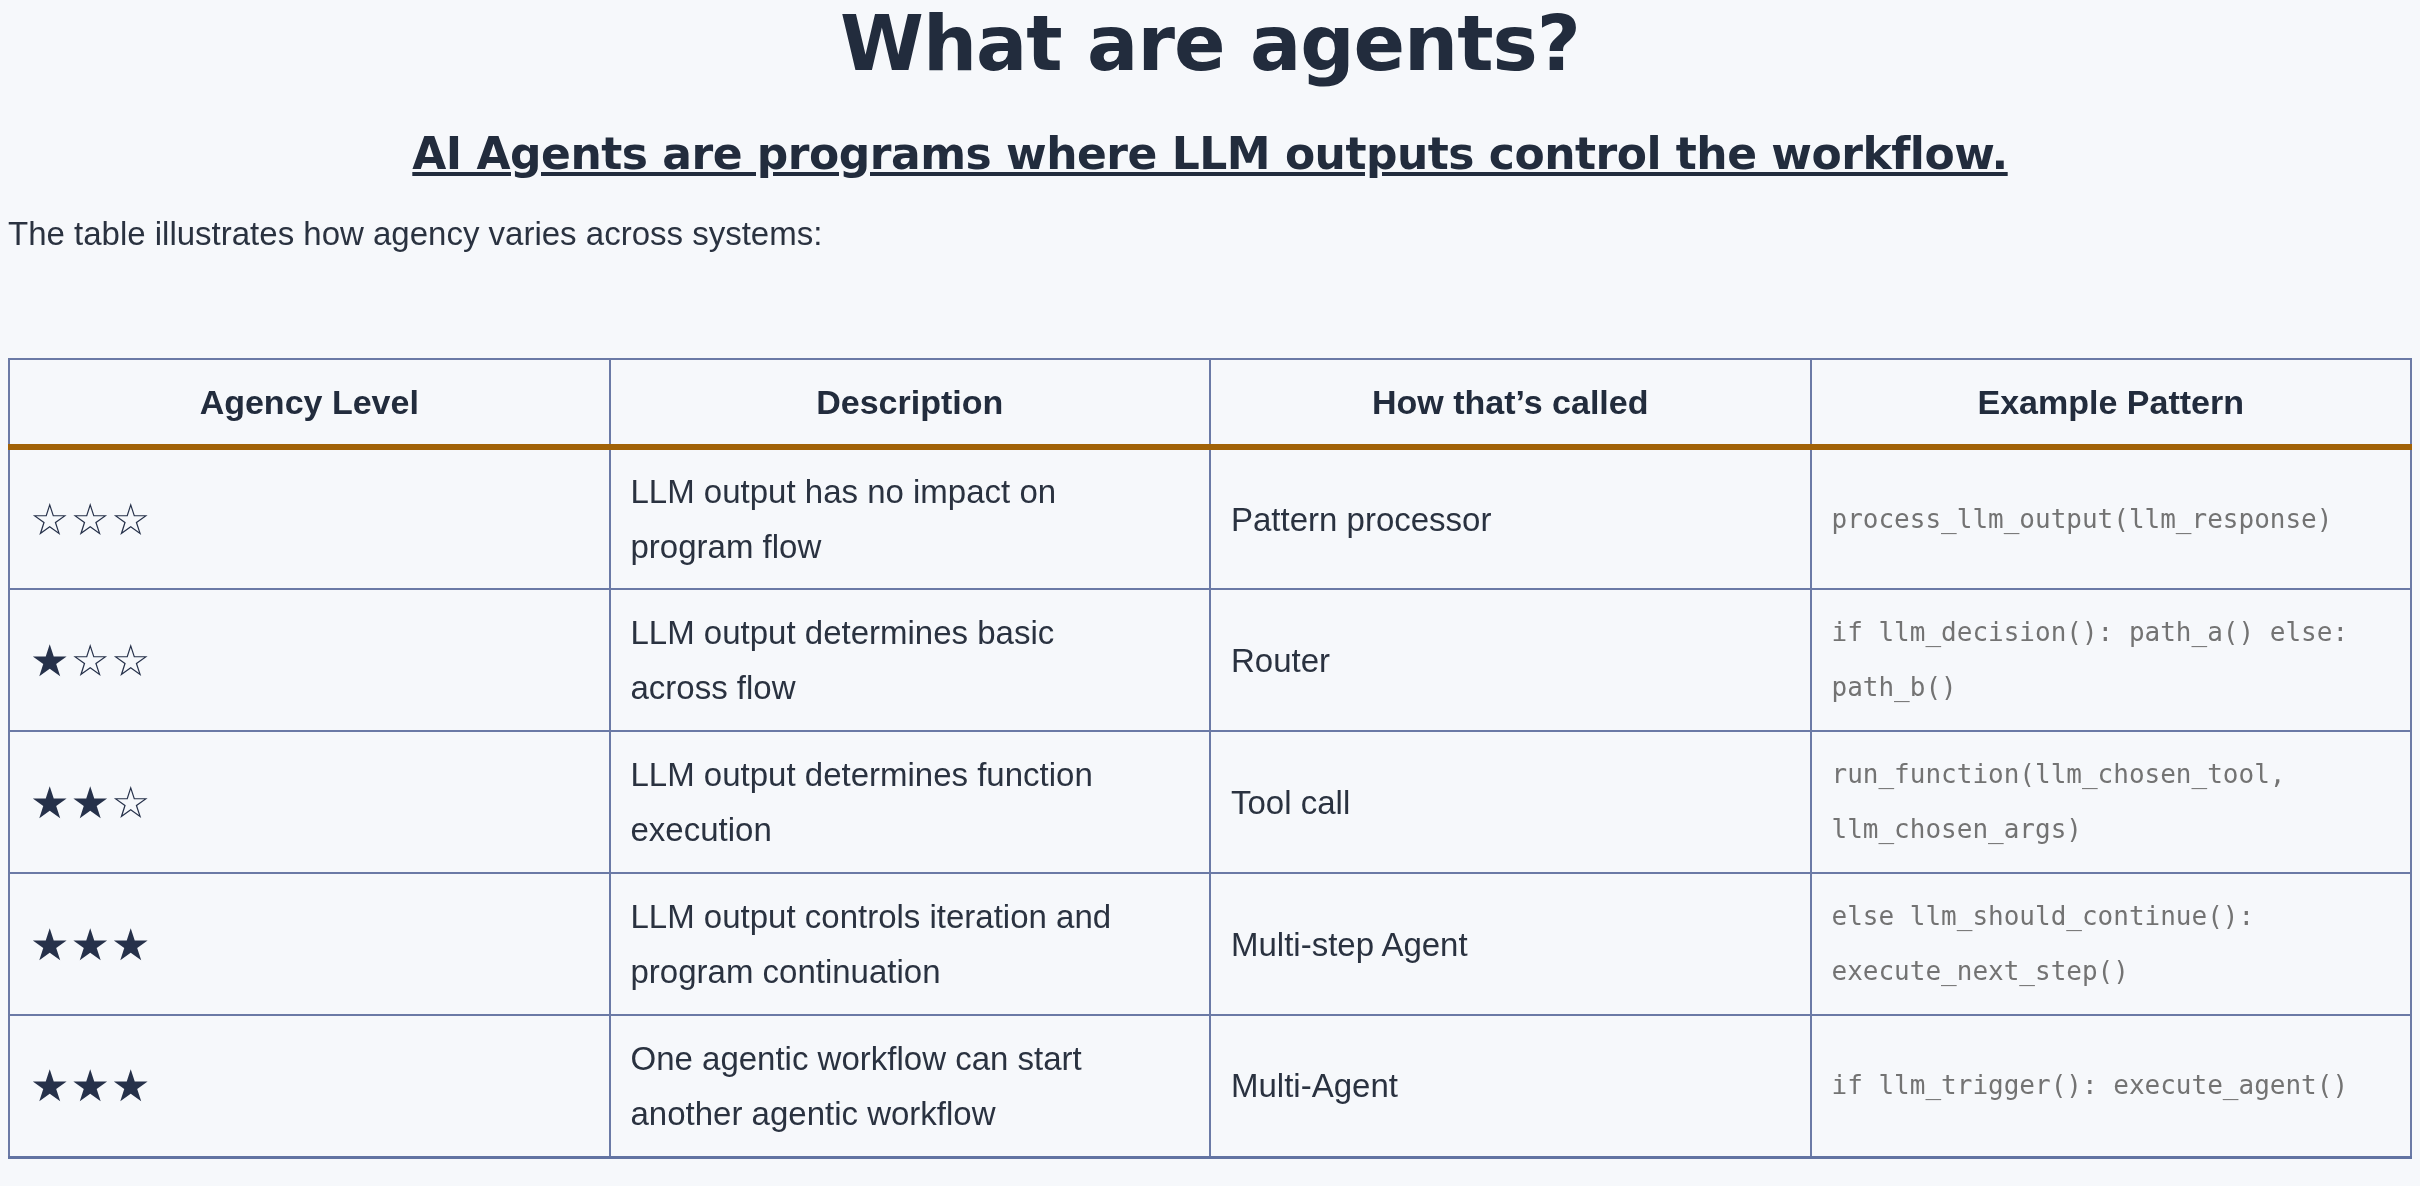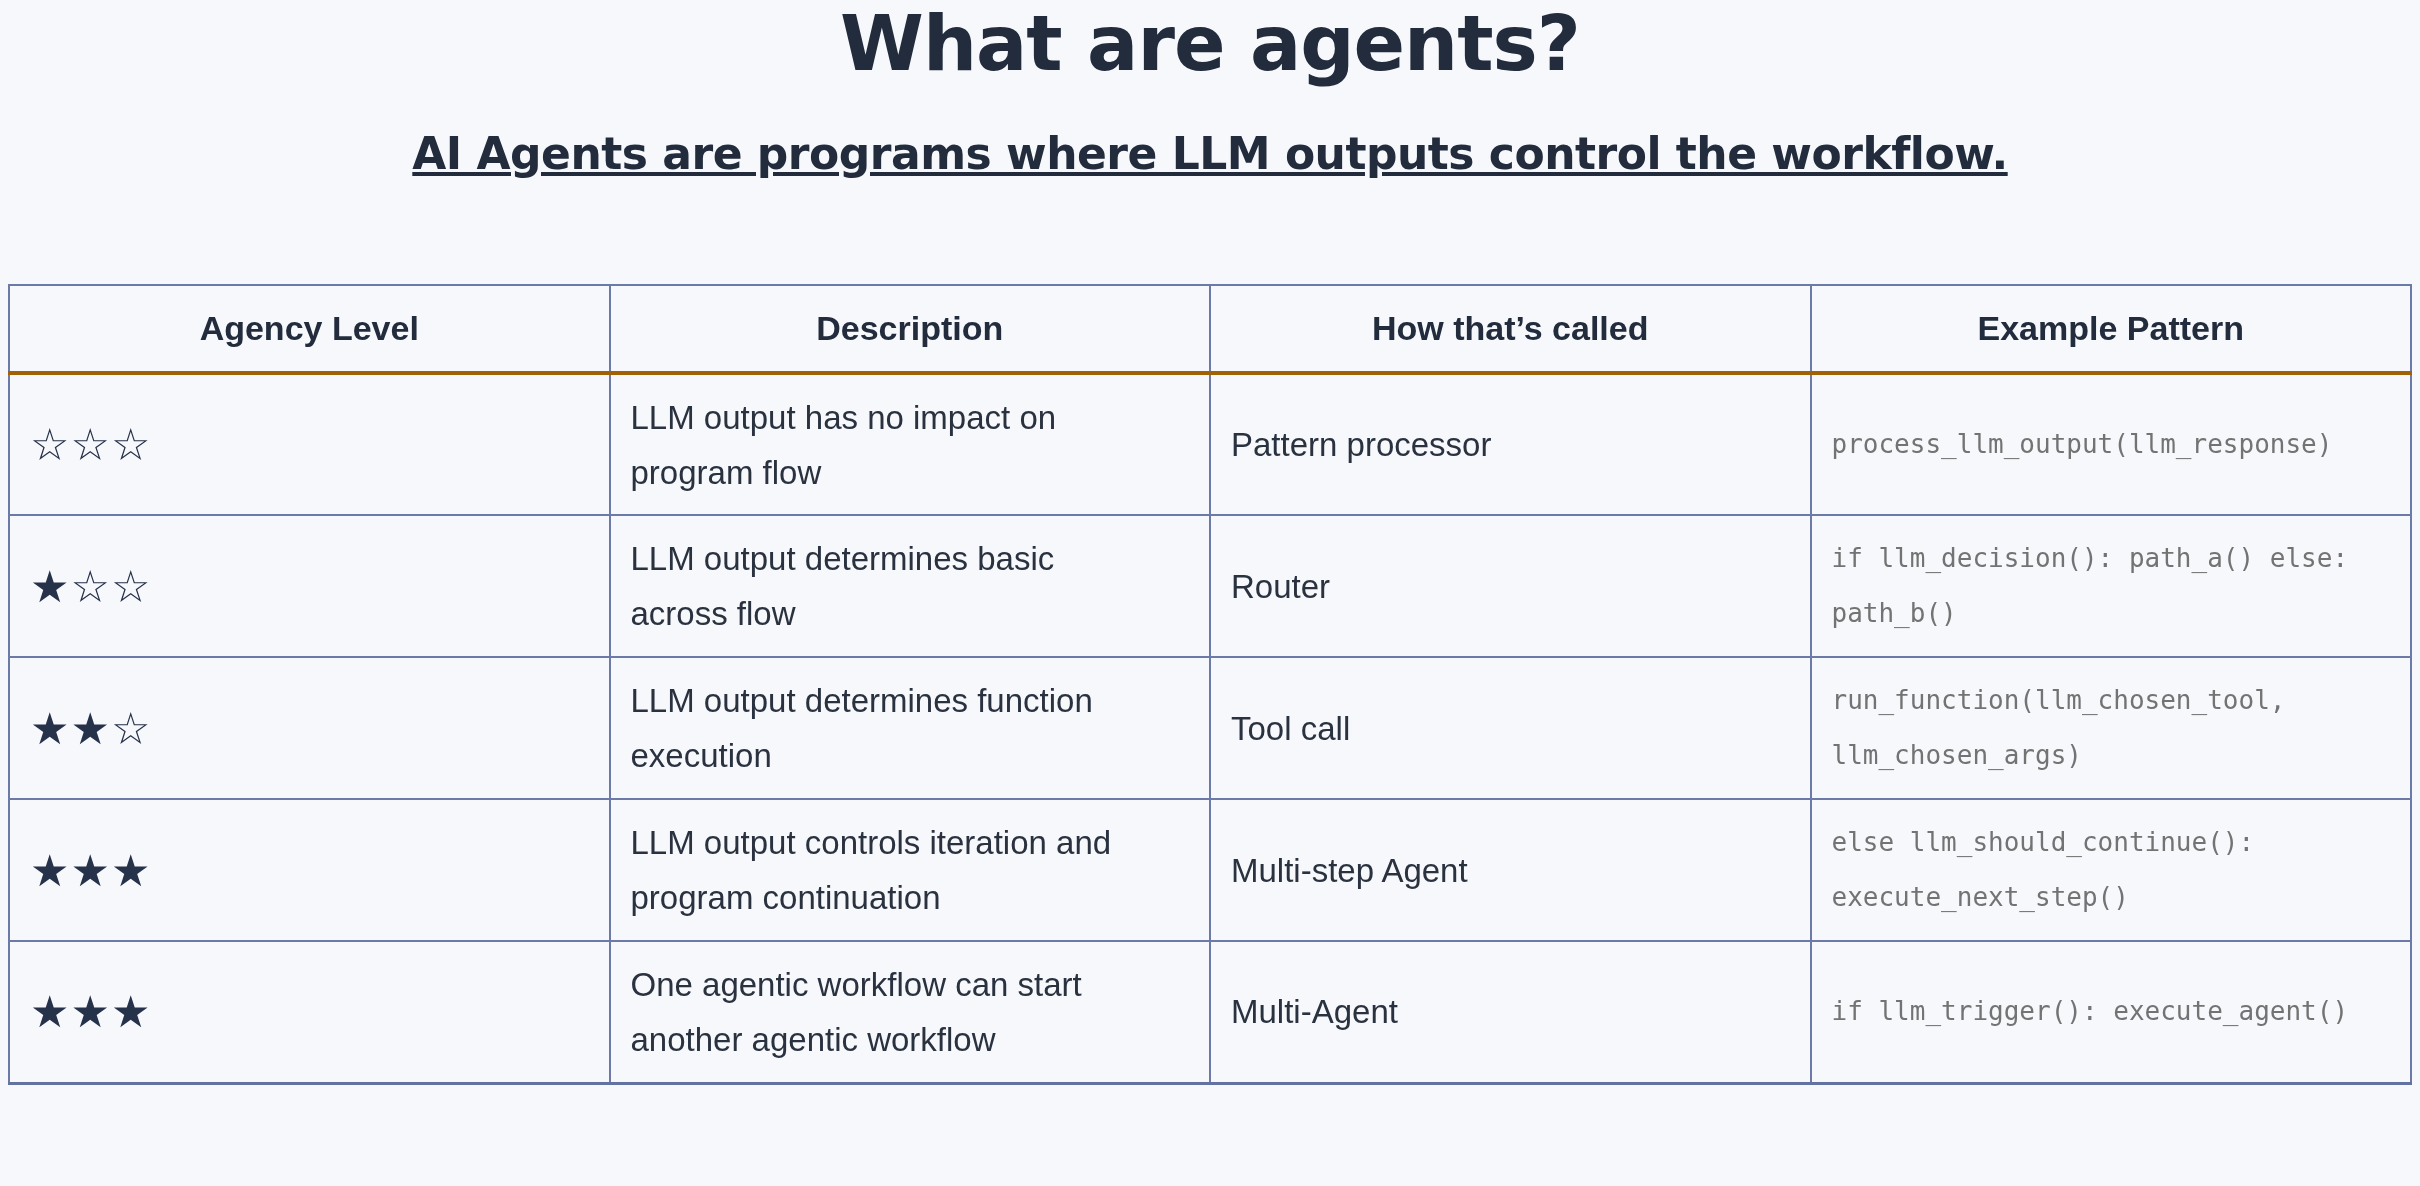--- a/index.html
+++ b/index.html
@@ -56,21 +56,21 @@
     vertical-align: middle;
     padding: 0 20px;
     overflow: hidden;
   }
   table.agency-table thead tr { height: 88px; }
   table.agency-table thead th {
     font-weight: bold;
     font-size: 34px;
     text-align: center;
     color: #222c3d;
-    border-bottom: 4px solid #a16207;
+    border-bottom: 6px solid #a16207;
   }
   table.agency-table tbody tr { height: 142px; }
   table.agency-table tbody tr:last-child td {
     border-bottom: 3px solid #6273a2;
   }
   td.cell-text {
     font-size: 33px;
     line-height: 55px;
     white-space: pre-line;
     color: #2a3240;
@@ -88,20 +88,21 @@
     white-space: pre-line;
     color: #737373;
   }
 </style>
 </head>
 <body>
 
 <div class="page">
   <h1 class="page-title">What are agents?</h1>
   <h2 class="page-subtitle">AI Agents are programs where LLM outputs control the workflow.</h2>
+  <p class="intro">The table illustrates how agency varies across systems:</p>
 
   <table class="agency-table">
     <colgroup>
         <col>
         <col>
         <col>
         <col>
       </colgroup>
     <thead>
       <tr>

